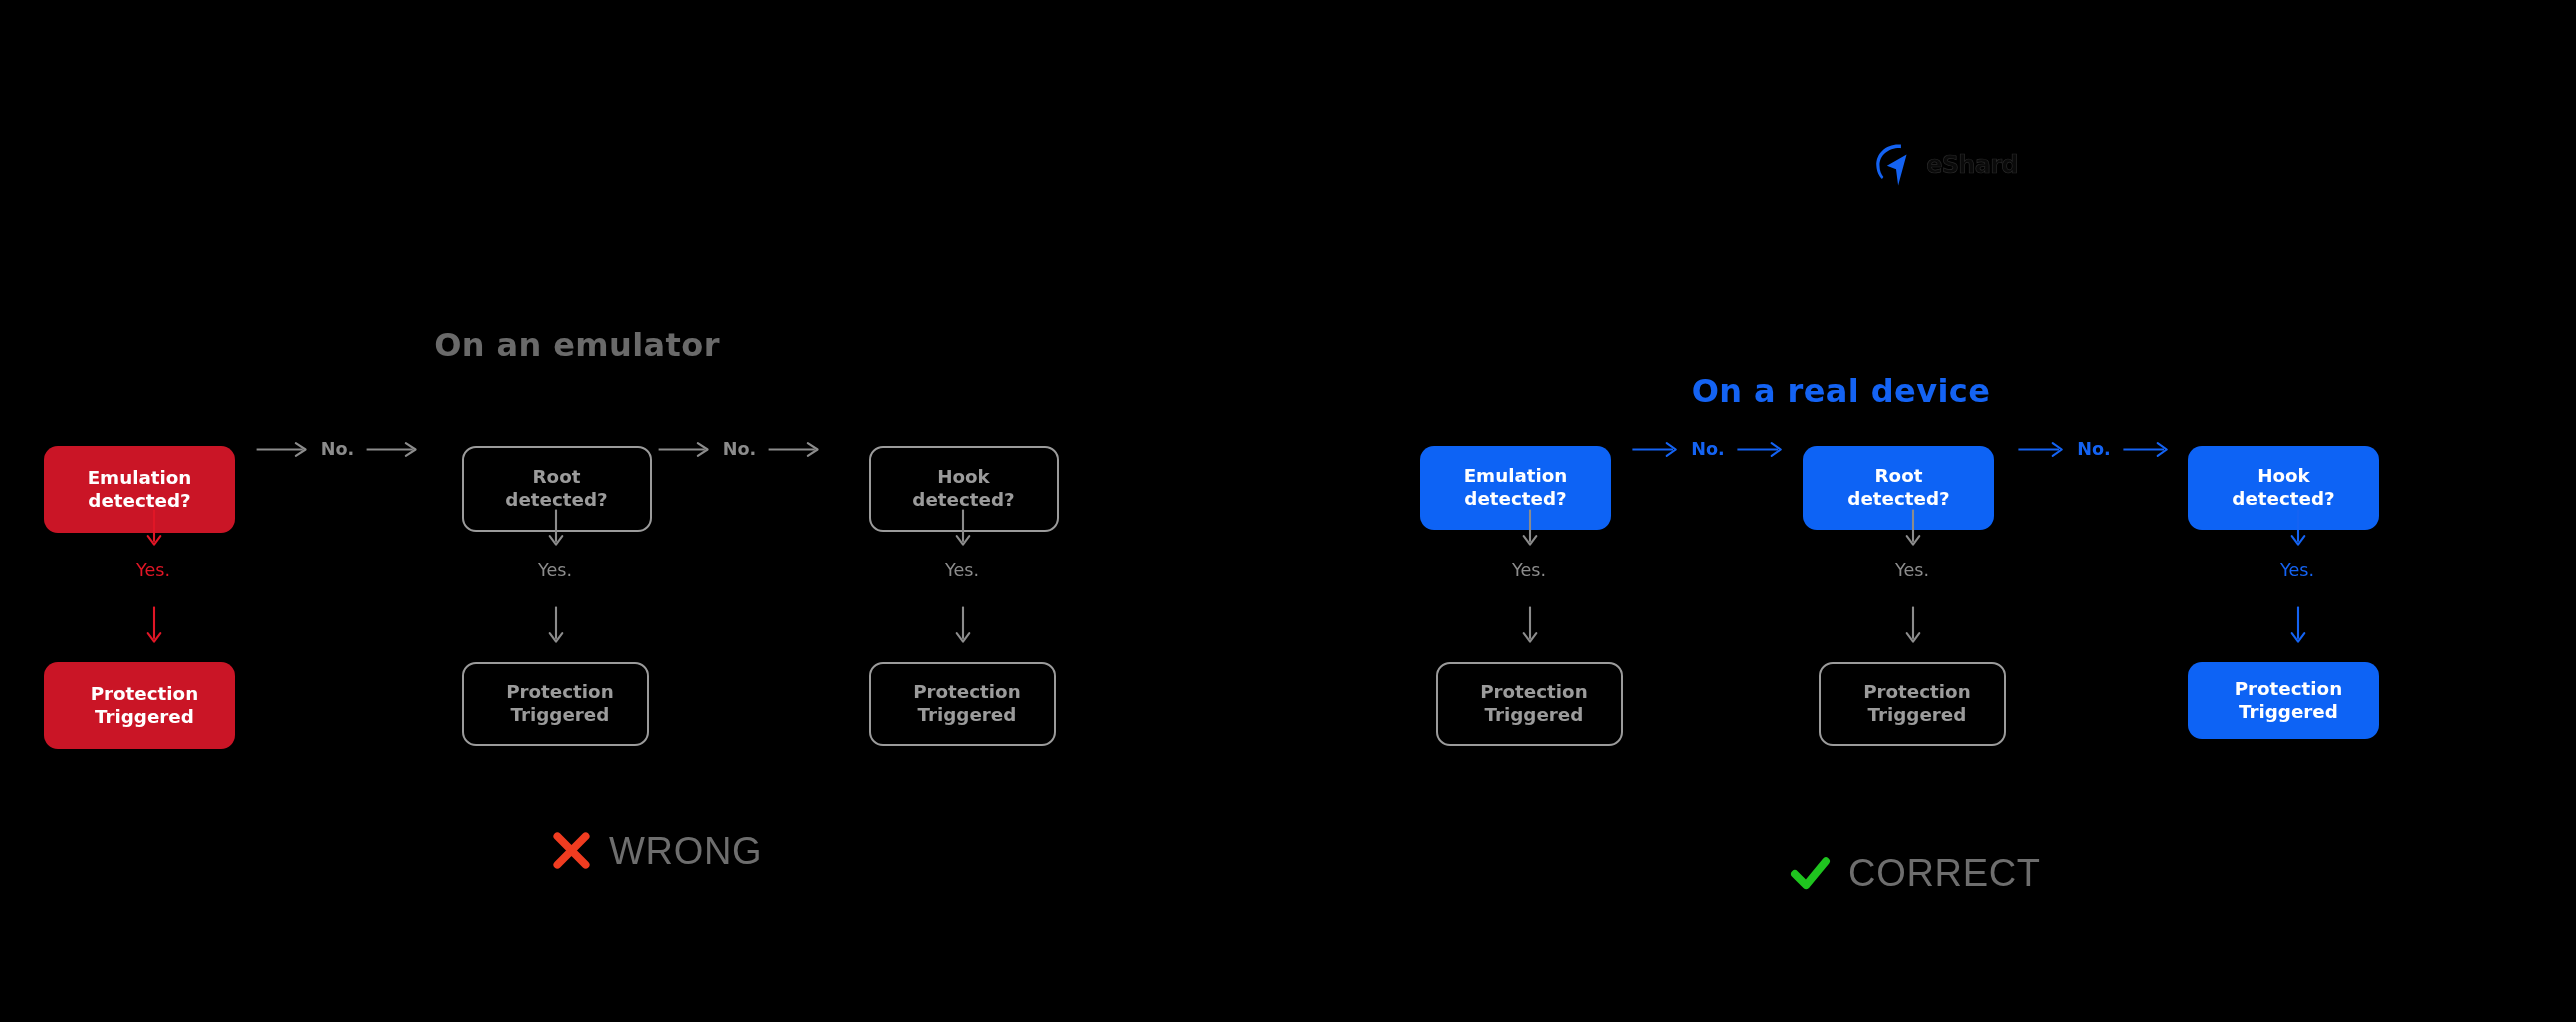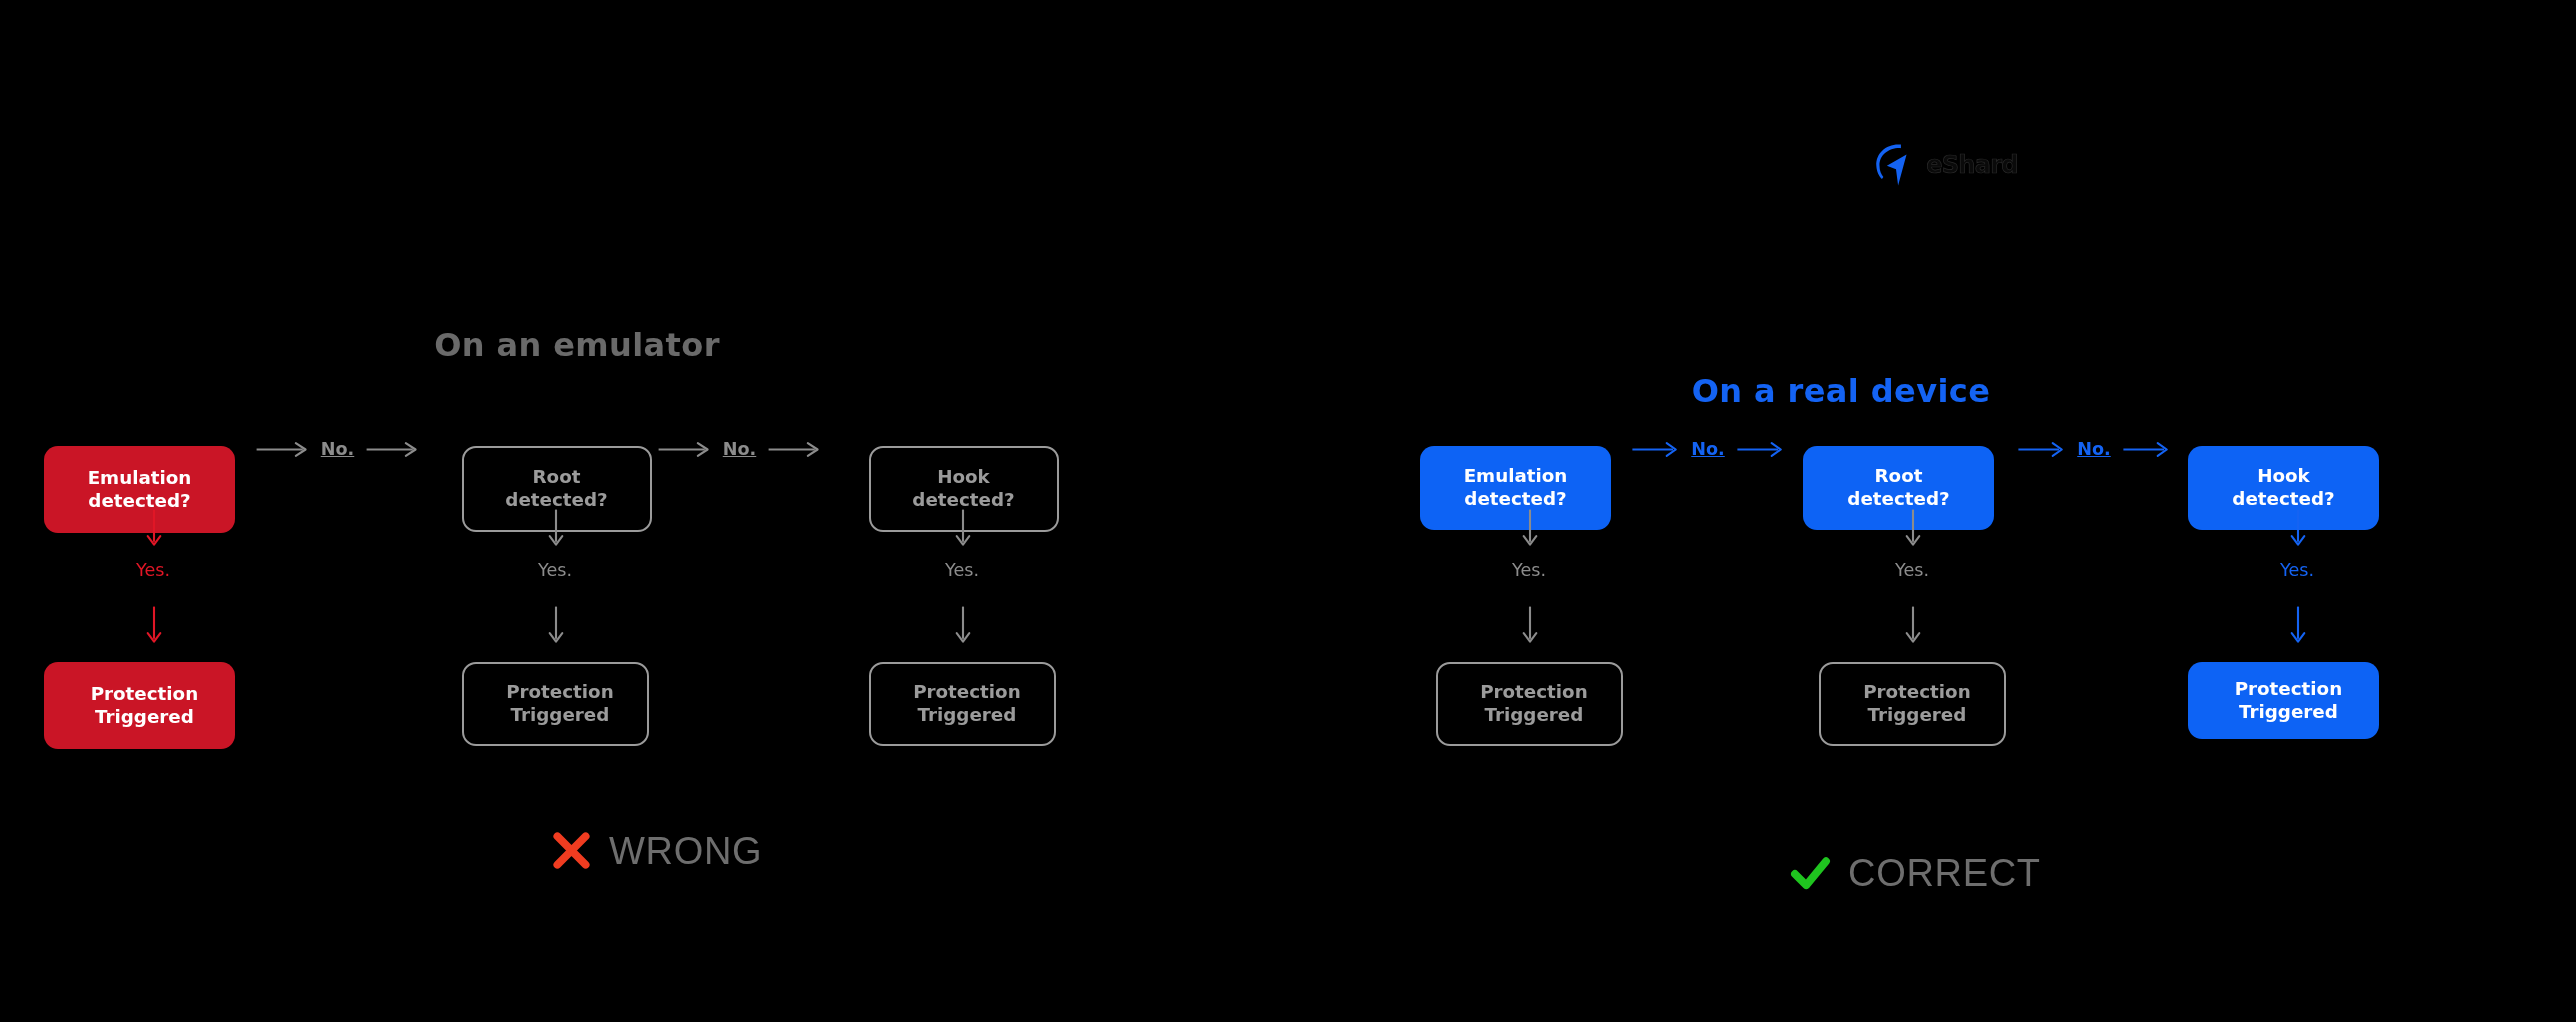--- a/index.html
+++ b/index.html
@@ -138,21 +138,20 @@
     height: 31px;
     display: flex;
     align-items: center;
     justify-content: center;
     gap: 11.2px;
   }
   .h-conn .no-text {
     font-size: 17.6px;
     font-weight: 700;
     line-height: 1;
-    text-decoration: underline;
   }
   .h-conn svg { display: block; }
 
   #conn-e-0 { left: 232px;  width: 211px; }
   #conn-e-1 { left: 634px;  width: 211px; }
   #conn-d-0 { left: 1611px; width: 194px; }
   #conn-d-1 { left: 1997px; width: 194px; }
 
   
   .verdict {

